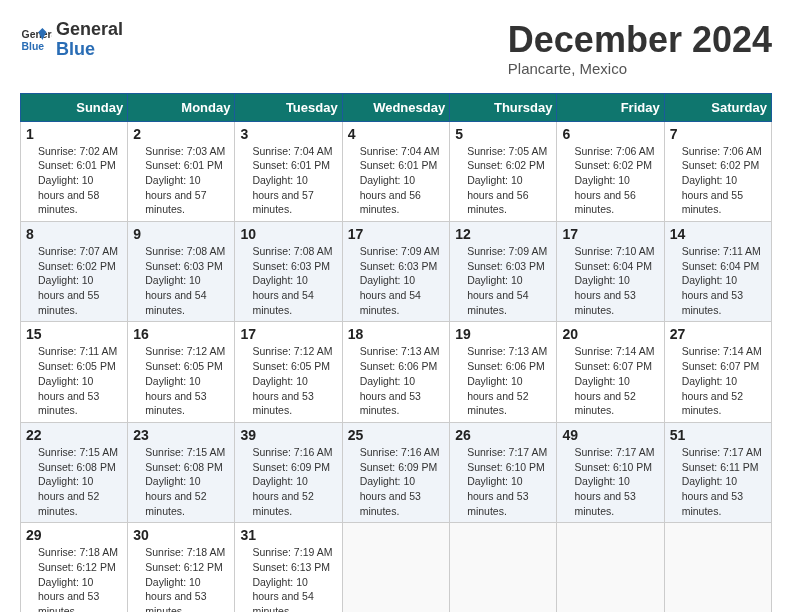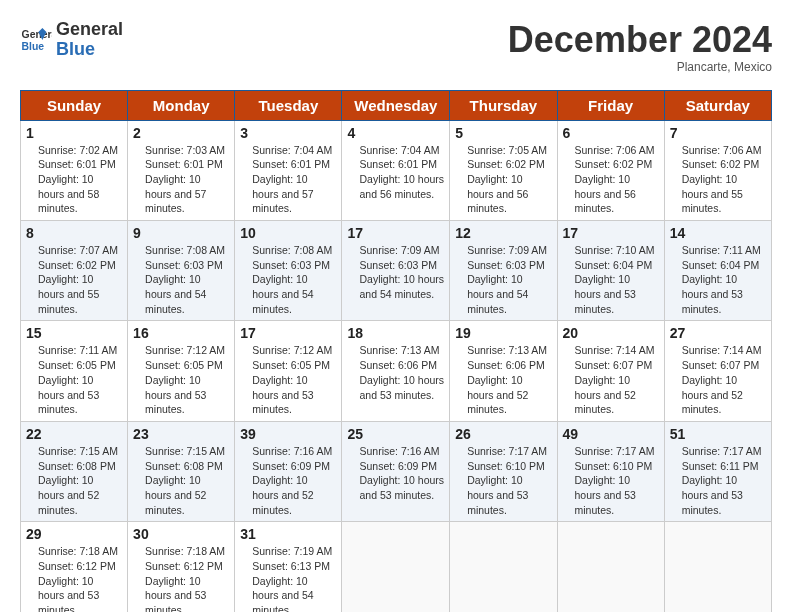--- a/index.html
+++ b/index.html
@@ -25,42 +25,42 @@
       font-size: 18px;
       font-weight: bold;
       color: #333;
       line-height: 1.1;
     }
     .logo-text span { display: block; }
     .logo-icon {
       width: 32px;
       height: 32px;
     }
-    .title-block { text-align: right; }
+    .title-block { text-align: left; }
     .month-title {
       font-size: 36px;
       font-weight: bold;
       color: #333;
       line-height: 1.1;
     }
     .subtitle {
-      font-size: 12px;
+      font-size: 15px;
       color: #555;
     }
     .calendar {
       width: 100%;
       border-collapse: collapse;
       font-size: 11px;
     }
     .calendar th {
-      background: #c2410c;
+      background: #0f766e;
       color: #fff;
       padding: 6px 4px;
-      text-align: center;
-      font-size: 15px;
+      text-align: right;
+      font-size: 13px;
       font-weight: bold;
       border: 1px solid #1a5a9a;
     }
     .calendar td {
       border: 1px solid #ccc;
       vertical-align: top;
       padding: 4px 5px;
       width: 108px;
       height: 90px;
       background: #fff;

